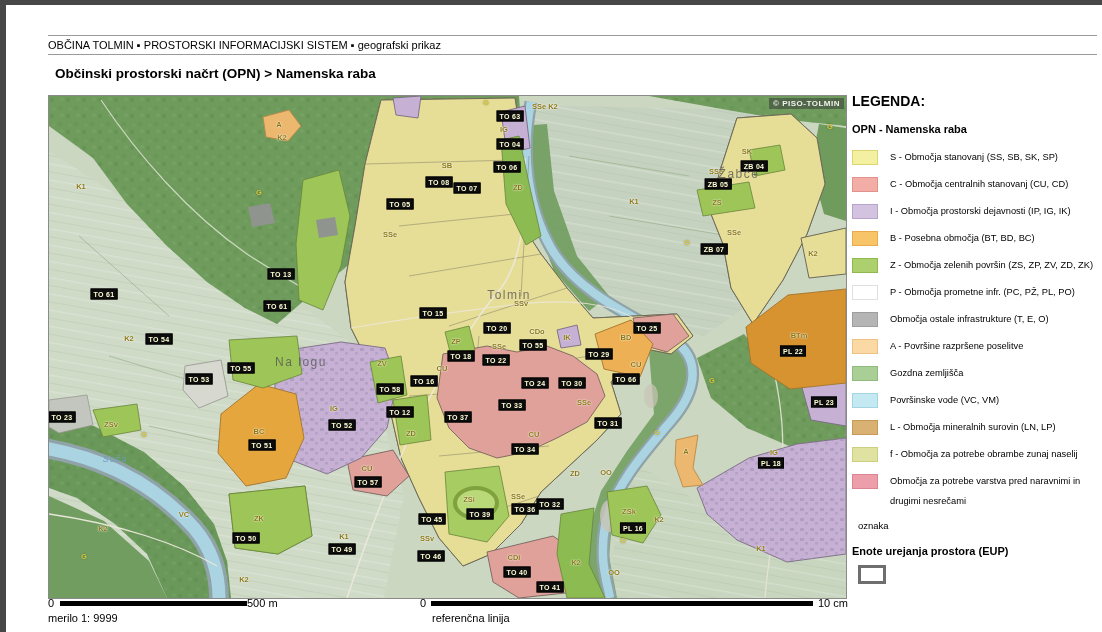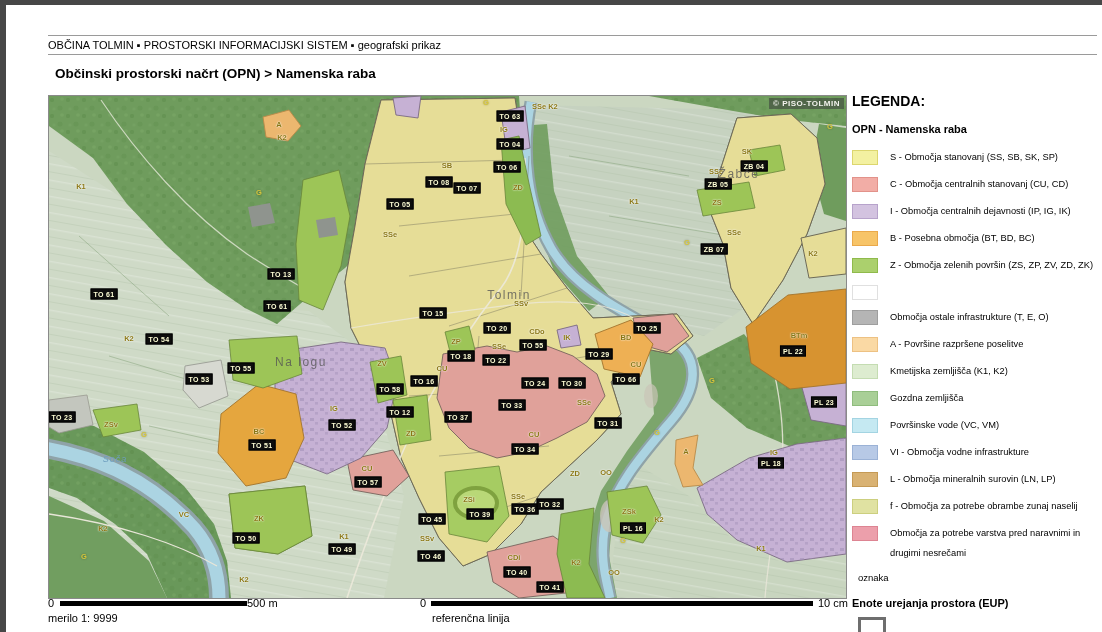--- a/index.html
+++ b/index.html
@@ -298,56 +298,49 @@
         <div class="legend-row">
           <span class="swatch" style="background: rgb(243, 241, 161); border-color: rgb(220, 214, 110);"></span>
           <span class="legend-label">S - Območja stanovanj (SS, SB, SK, SP)</span>
         </div>
         <div class="legend-row">
           <span class="swatch" style="background: rgb(242, 173, 166); border-color: rgb(226, 146, 138);"></span>
           <span class="legend-label">C - Območja centralnih stanovanj (CU, CD)</span>
         </div>
         <div class="legend-row">
           <span class="swatch" style="background: rgb(211, 195, 224); border-color: rgb(183, 163, 203);"></span>
-          <span class="legend-label">I - Območja centralnih dejavnosti (IP, IG, IK)</span>
+          <span class="legend-label">I - Območja prostorski dejavnosti (IP, IG, IK)</span>
         </div>
         <div class="legend-row">
           <span class="swatch" style="background: rgb(247, 196, 104); border-color: rgb(234, 169, 75);"></span>
           <span class="legend-label">B - Posebna območja (BT, BD, BC)</span>
         </div>
         <div class="legend-row">
           <span class="swatch" style="background: rgb(171, 208, 109); border-color: rgb(143, 186, 75);"></span>
           <span class="legend-label">Z - Območja zelenih površin (ZS, ZP, ZV, ZD, ZK)</span>
         </div>
         <div class="legend-row">
           <span class="swatch" style="background: rgb(255, 255, 255); border-color: rgb(224, 224, 224);"></span>
+          <span class="legend-label">P - Območja prometne infr. (PC, PŽ, PL, PO)</span>
         </div>
         <div class="legend-row">
           <span class="swatch" style="background: rgb(181, 181, 181); border-color: rgb(158, 158, 158);"></span>
           <span class="legend-label">Območja ostale infrastrukture (T, E, O)</span>
         </div>
         <div class="legend-row">
           <span class="swatch" style="background: rgb(250, 217, 164); border-color: rgb(237, 193, 131);"></span>
           <span class="legend-label">A - Površine razpršene poselitve</span>
         </div>
         <div class="legend-row">
-          <span class="swatch" style="background: rgb(221, 236, 208); border-color: rgb(196, 220, 178);"></span>
-          <span class="legend-label">Kmetijska zemljišča (K1, K2)</span>
-        </div>
-        <div class="legend-row">
           <span class="swatch" style="background: rgb(169, 207, 151); border-color: rgb(143, 188, 125);"></span>
           <span class="legend-label">Gozdna zemljišča</span>
         </div>
         <div class="legend-row">
           <span class="swatch" style="background: rgb(197, 233, 242); border-color: rgb(163, 212, 226);"></span>
           <span class="legend-label">Površinske vode (VC, VM)</span>
-        </div>
-        <div class="legend-row">
-          <span class="swatch" style="background: rgb(183, 201, 230); border-color: rgb(155, 178, 214);"></span>
-          <span class="legend-label">VI - Območja vodne infrastrukture</span>
         </div>
         <div class="legend-row">
           <span class="swatch" style="background: rgb(217, 178, 115); border-color: rgb(197, 154, 85);"></span>
           <span class="legend-label">L - Območja mineralnih surovin (LN, LP)</span>
         </div>
         <div class="legend-row">
           <span class="swatch" style="background: rgb(224, 226, 162); border-color: rgb(204, 207, 127);"></span>
           <span class="legend-label">f - Območja za potrebe obrambe zunaj naselij</span>
         </div>
         <div class="legend-row">

